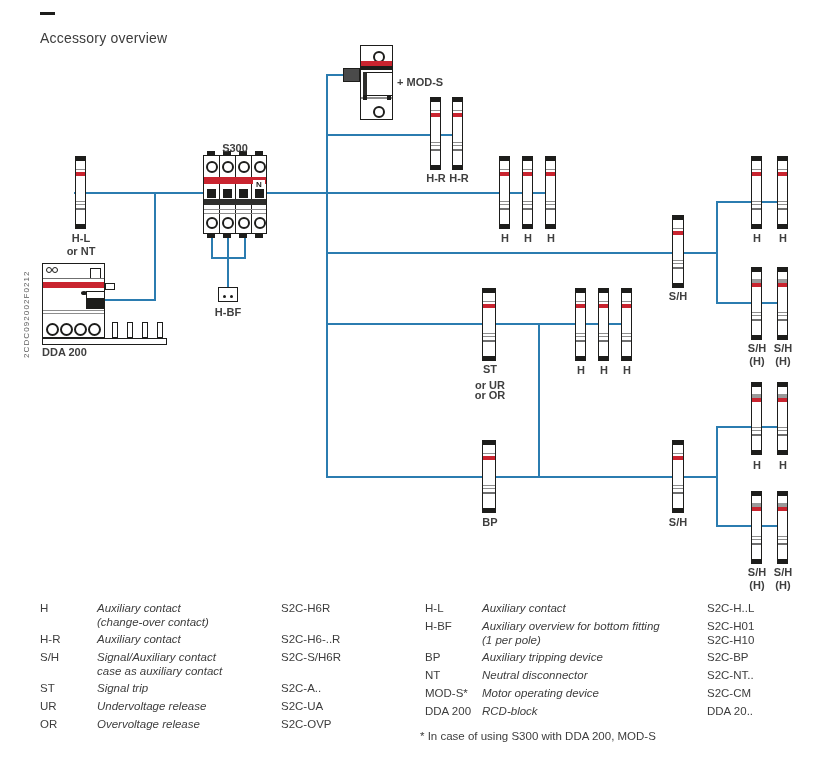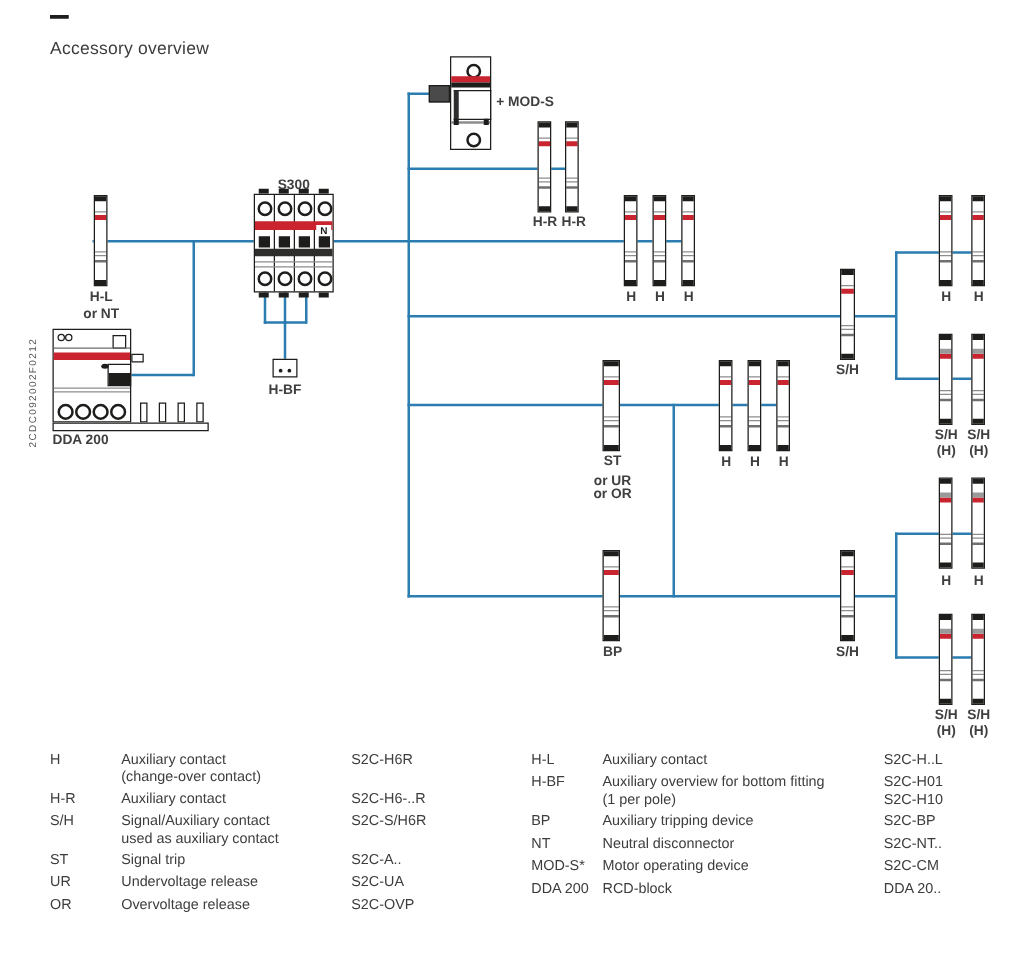--- a/index.html
+++ b/index.html
@@ -102,21 +102,21 @@
   #sidecode{position:absolute;left:22px;top:358px;transform:rotate(-90deg);
             transform-origin:0 0;font-size:8px;letter-spacing:1.1px;color:#5a5a5a;
             white-space:nowrap;}
 
   
   .legend{position:absolute;top:0;z-index:5;}
   .legend .row{position:absolute;}
   .legend span{position:absolute;white-space:nowrap;font-size:11.5px;color:#3d3d3d;
                line-height:14px;}
   .legend .abbr{left:0;}
-  .legend .desc{left:57px;}
+  .legend .desc{left:57px;font-style:italic;}
   .legend .d2{top:14px;}
   #legend-left{left:40px;}
   #legend-left .part{left:241px;}
   #legend-right{left:425px;}
   #legend-right .part{left:282px;}
   #footnote{position:absolute;left:420px;top:729px;font-size:11.5px;color:#3d3d3d;
             line-height:15px;z-index:5;}
 </style>
 </head>
 <body>
@@ -293,21 +293,21 @@
       <span class="part">S2C-H6R</span>
     </div>
     <div class="row" style="top:632px">
       <span class="abbr">H-R</span>
       <span class="desc">Auxiliary contact</span>
       <span class="part">S2C-H6-..R</span>
     </div>
     <div class="row" style="top:650px">
       <span class="abbr">S/H</span>
       <span class="desc">Signal/Auxiliary contact</span>
-      <span class="desc d2">used as auxiliary contact</span>
+      <span class="desc d2">case as auxiliary contact</span>
       <span class="part">S2C-S/H6R</span>
     </div>
     <div class="row" style="top:681px">
       <span class="abbr">ST</span>
       <span class="desc">Signal trip</span>
       <span class="part">S2C-A..</span>
     </div>
     <div class="row" style="top:699px">
       <span class="abbr">UR</span>
       <span class="desc">Undervoltage release</span>
@@ -349,15 +349,16 @@
       <span class="part">S2C-CM</span>
     </div>
     <div class="row" style="top:704px">
       <span class="abbr">DDA 200</span>
       <span class="desc">RCD-block</span>
       <span class="part">DDA 20..</span>
     </div>
   </div>
 
   <div id="footnote">
+    <div>* In case of using S300 with DDA 200, MOD-S</div>
   </div>
 
 </div>
 
 </body></html>

